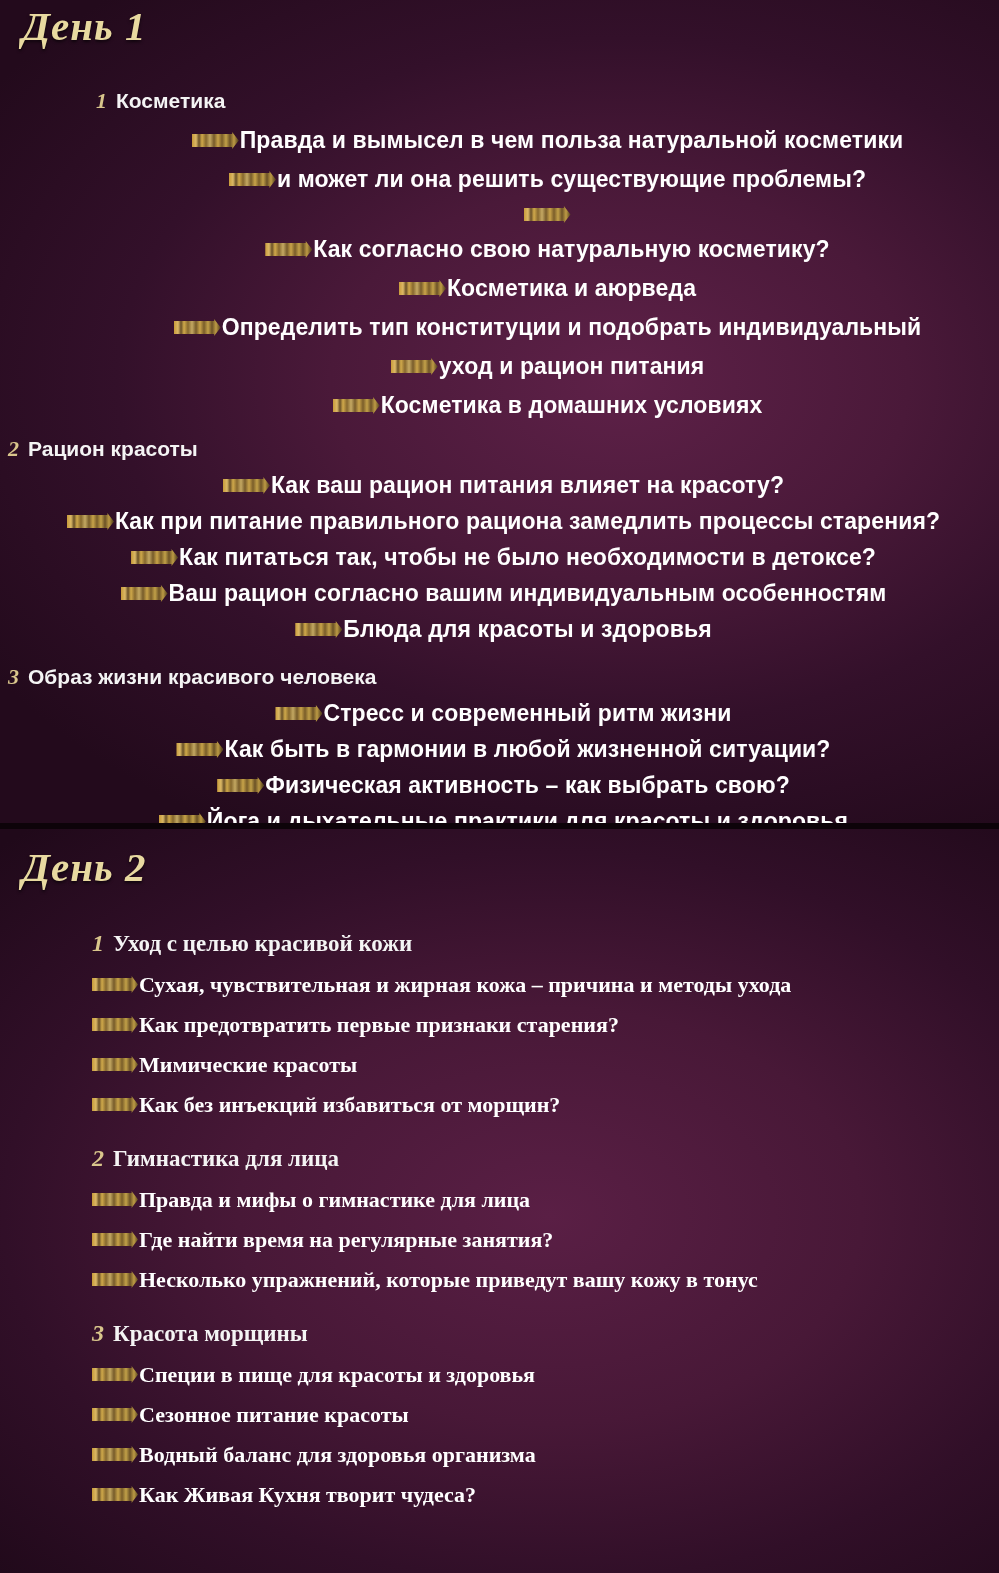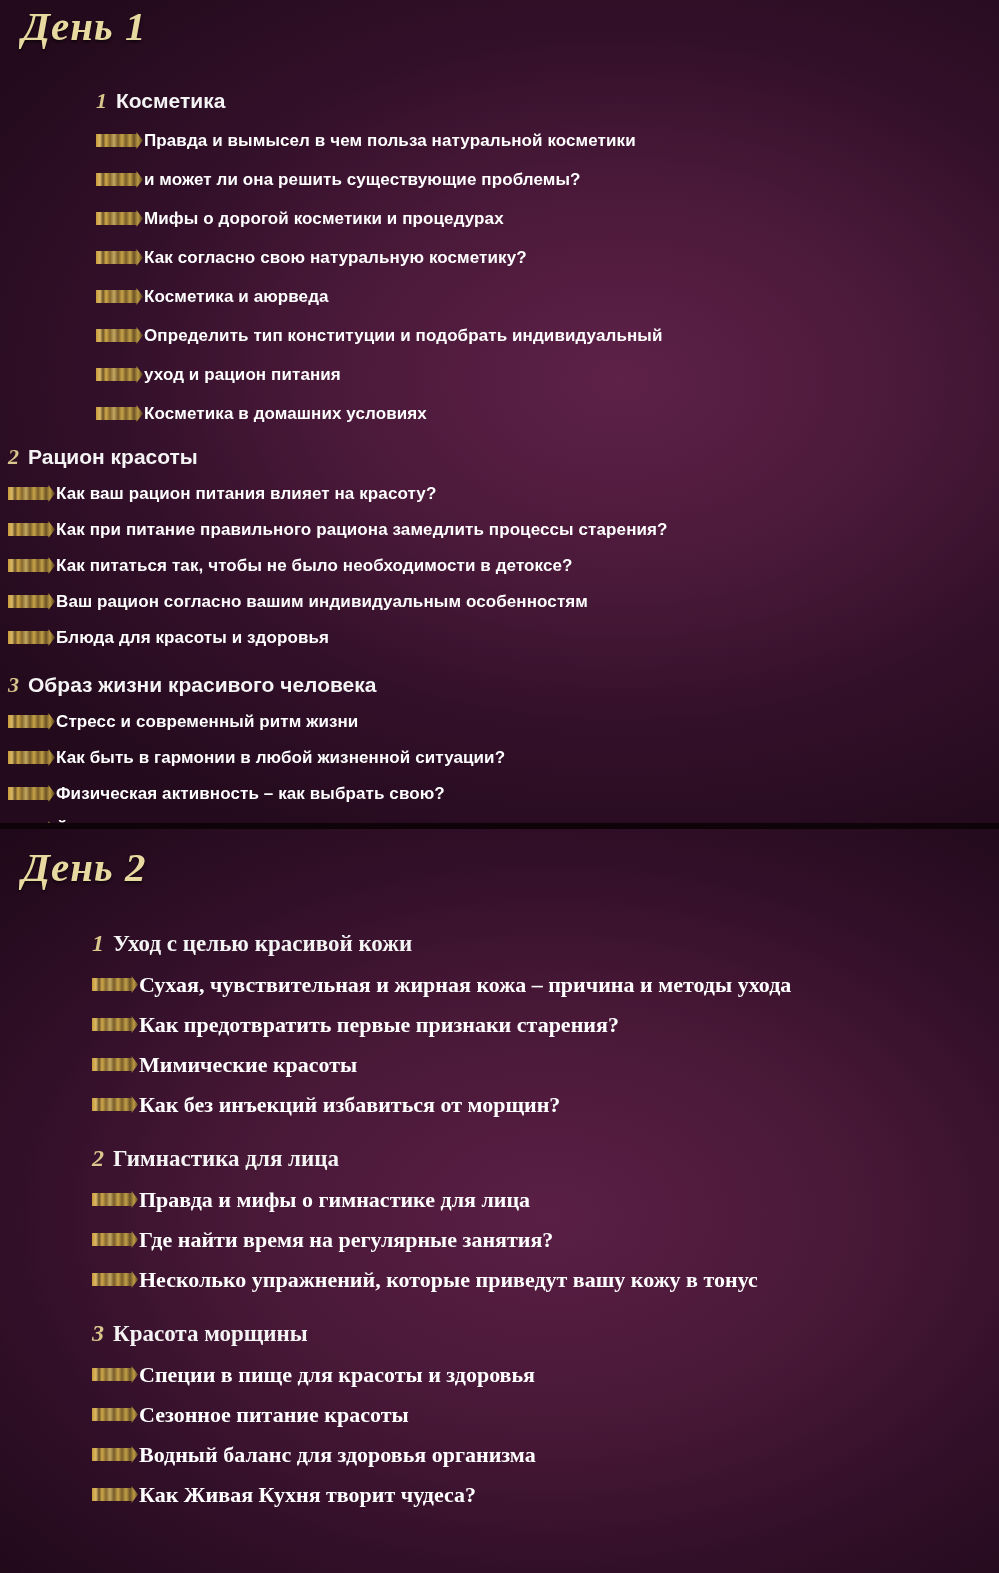--- a/index.html
+++ b/index.html
@@ -95,21 +95,21 @@
         #d0ab4b 26px, #7d6129 30px,
         #c9a84a 34px, #6e5526 38px,
         #c4a246 42px, #5e4a21 46px);
     clip-path: polygon(0 12%, 86% 12%, 86% 0, 100% 50%, 86% 100%, 86% 88%, 0 88%);
     opacity: 0.95;
   }
 
   
   .d1 .section-head { font-size: 21px; line-height: 26px; }
   .d1 .sec-num { font-size: 22px; }
-  .d1 .item { font-size: 17px; line-height: 25px; letter-spacing: 0.1px; }
+  .d1 .item { font-size: 23px; line-height: 25px; letter-spacing: 0.1px; justify-content: center; }
   .d1 .bullet { width: 47px; }
   .d1-sec1 { padding-left: 96px; }
   .d1-sec1 .item { margin-top: 14px; }
   .d1-sec1 .section-head { margin-bottom: 2px; }
   .d1-sec2, .d1-sec3 { padding-left: 8px; }
   .d1-sec2 { margin-top: 18px; }
   .d1-sec3 { margin-top: 22px; }
   .d1-sec2 .item, .d1-sec3 .item { margin-top: 11px; }
 
   
@@ -139,21 +139,20 @@
       <div class="item">
         <span class="bullet"></span>
         <span>Правда и вымысел в чем польза натуральной косметики</span>
       </div>
       <div class="item">
         <span class="bullet"></span>
         <span>и может ли она решить существующие проблемы?</span>
       </div>
       <div class="item">
         <span class="bullet"></span>
-        <span>Мифы о дорогой косметики и процедурах</span>
       </div>
       <div class="item">
         <span class="bullet"></span>
         <span>Как согласно свою натуральную косметику?</span>
       </div>
       <div class="item">
         <span class="bullet"></span>
         <span>Косметика и аюрведа</span>
       </div>
       <div class="item">

